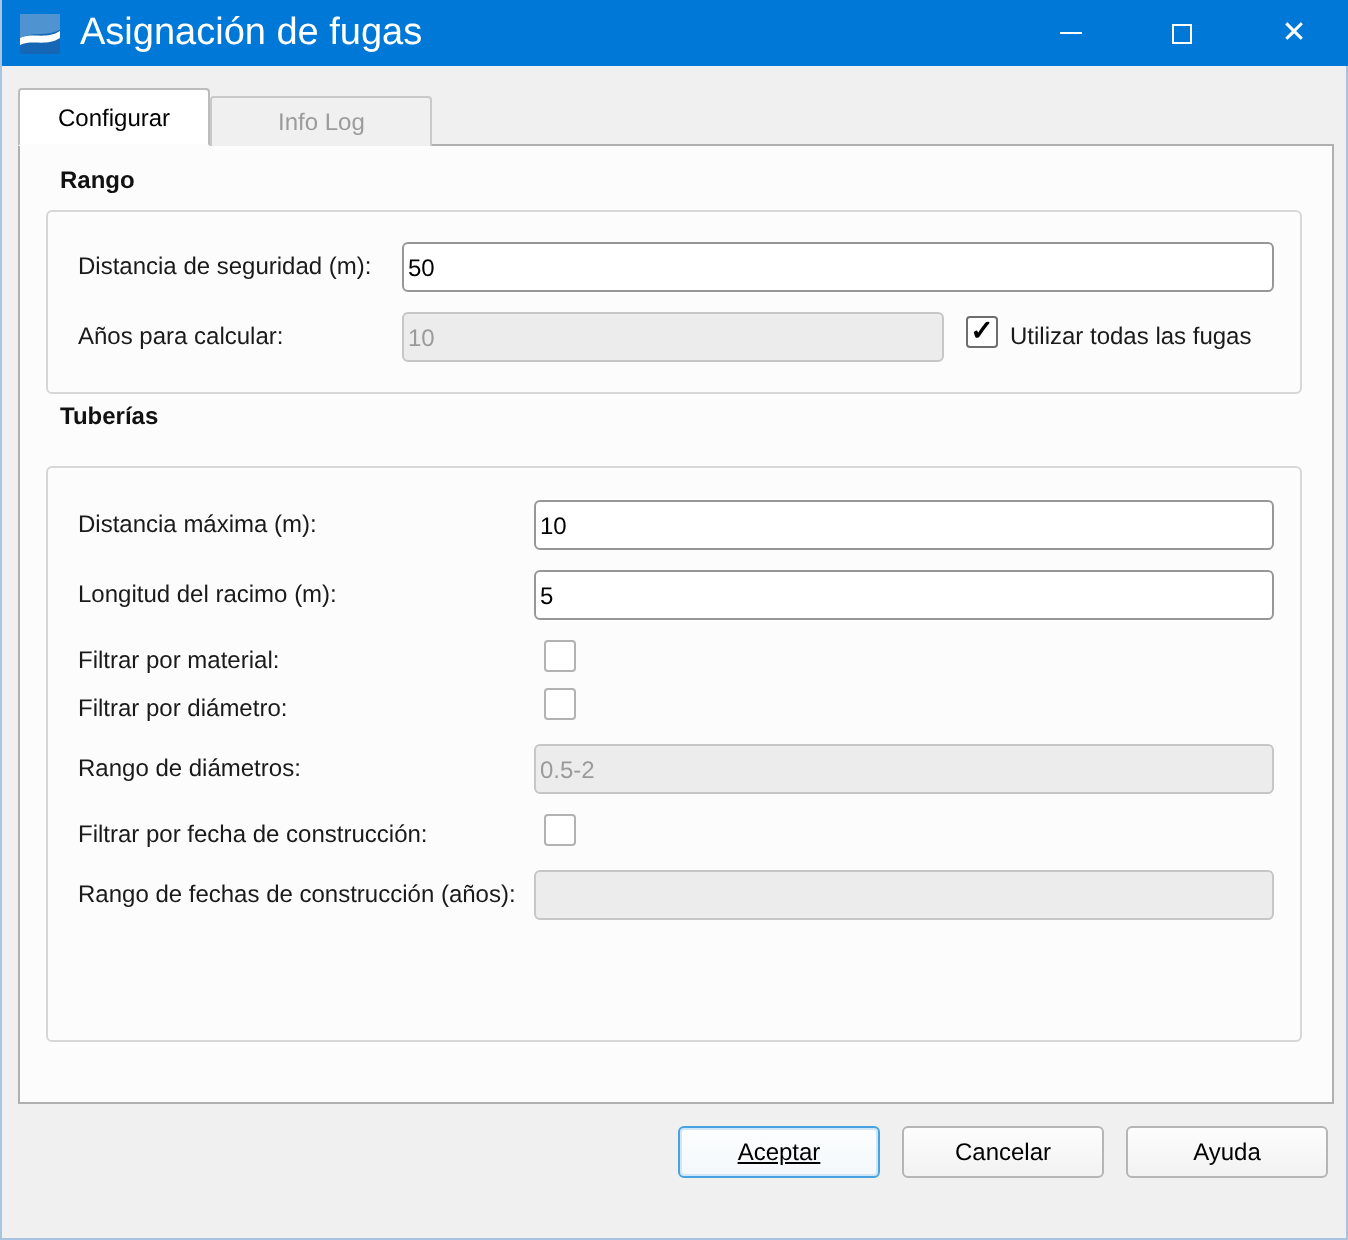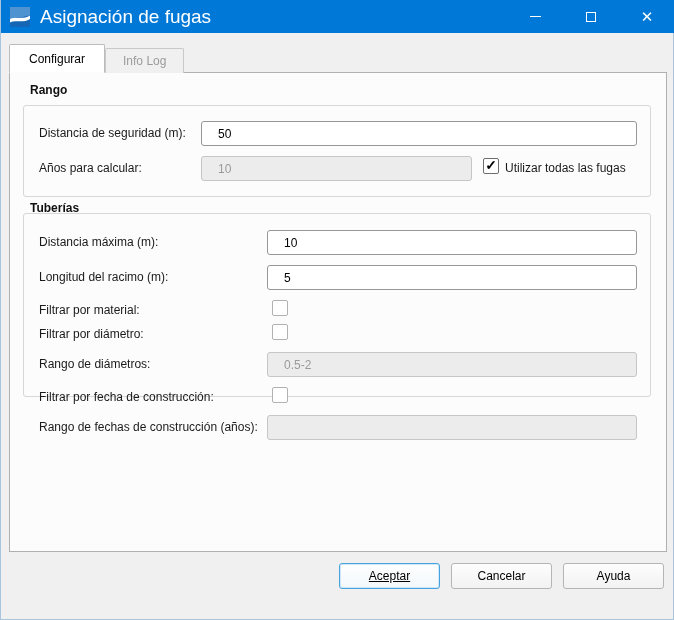--- a/index.html
+++ b/index.html
@@ -25,36 +25,36 @@
   .max-glyph { width:10px; height:10px; border:1px solid #ffffff; display:block; }
   .close-glyph { color:#ffffff; font-size:15px; line-height:1; }
 
   
   .tabbar { position:absolute; left:8px; top:44px; height:29px; display:flex;
             align-items:flex-end; z-index:2; }
   .tab { display:flex; align-items:center; justify-content:flex-end; cursor:default; }
   .tab.active { height:29px; padding:0 19px; background:#ffffff;
                 border:1px solid #bcbcbc; border-bottom:1px solid #fcfcfc;
                 border-radius:2px 2px 0 0; color:#000; }
-  .tab.inactive { height:25px; padding:0 17px; background:#f0f0f0;
+  .tab.inactive { height:25px; padding:0 33px; background:#f0f0f0;
                   border:1px solid #c9c9c9; border-bottom:none;
                   border-radius:2px 2px 0 0; color:#9b9b9b; }
 
   
   .panel { position:absolute; left:8px; top:72px; width:658px; height:480px;
            background:#fcfcfc; border:1px solid #b0b0b0; z-index:1; }
 
   .group-title { position:absolute; font-weight:bold; font-size:12px; color:#111; }
   .group-frame { position:absolute; border:1px solid #d7d7d7; border-radius:3px; }
 
   .fld-label { position:absolute; white-space:nowrap; color:#1a1a1a; }
 
   .tb { position:absolute; font-family:"Liberation Sans", sans-serif; font-size:12px;
         height:25px; border:1px solid #979797; border-radius:3px; background:#ffffff;
-        color:#000; padding:0 16px; outline:none; }
+        color:#000; padding:0 2px; outline:none; }
   .tb:disabled { background:#ececec; border-color:#c6c6c6; color:#9a9a9a; }
 
   .cbx { position:absolute; width:16px; height:16px; background:#ffffff;
          border:1px solid #b2b2b2; border-radius:2px;
          display:flex; align-items:center; justify-content:center; }
   .cbx.checked { border-color:#6e6e6e; }
   .cbx .check { font-size:14px; font-weight:bold; color:#000; line-height:1;
                 transform:translateY(-1px); }
 
   
@@ -110,21 +110,21 @@
       <div class="fld-label" style="left:15px; top:55px;">Años para calcular:</div>
       <input class="tb" style="left: 177px; top: 50px; width: 271px;" type="text" disabled="" value="10">
 
       <div class="cbx checked" style="left:459px; top:52px;">
         <span class="check">✓</span>
       </div>
       <div class="fld-label" style="left:481px; top:55px;">Utilizar todas las fugas</div>
     </div>
 
     <div class="group-title" style="left:20px; top:128px;">Tuberías</div>
-    <div class="group-frame" style="left:13px; top:140px; width:628px; height:184px;">
+    <div class="group-frame" style="left:13px; top:160px; width:628px; height:288px;">
 
       <div class="fld-label" style="left:15px; top:21px;">Distancia máxima (m):</div>
       <input class="tb" style="left: 243px; top: 16px; width: 370px;" type="text" value="10">
 
       <div class="fld-label" style="left:15px; top:56px;">Longitud del racimo (m):</div>
       <input class="tb" style="left: 243px; top: 51px; width: 370px;" type="text" value="5">
 
       <div class="fld-label" style="left:15px; top:89px;">Filtrar por material:</div>
       <div class="cbx" style="left:248px; top:86px;"></div>
 

